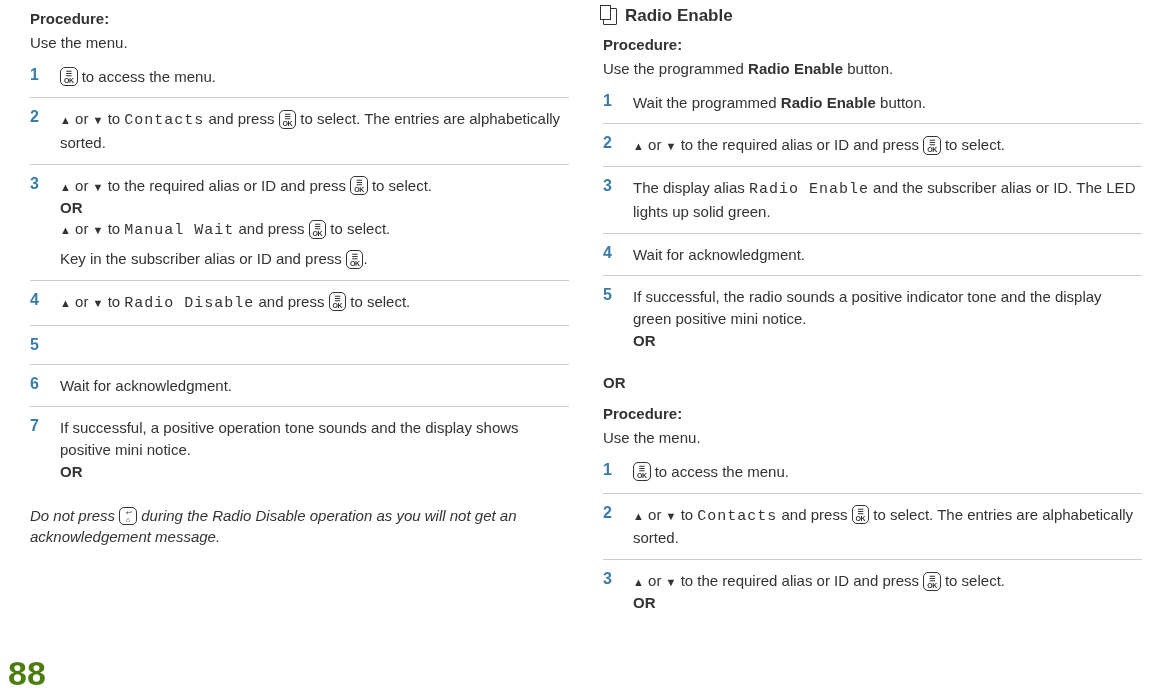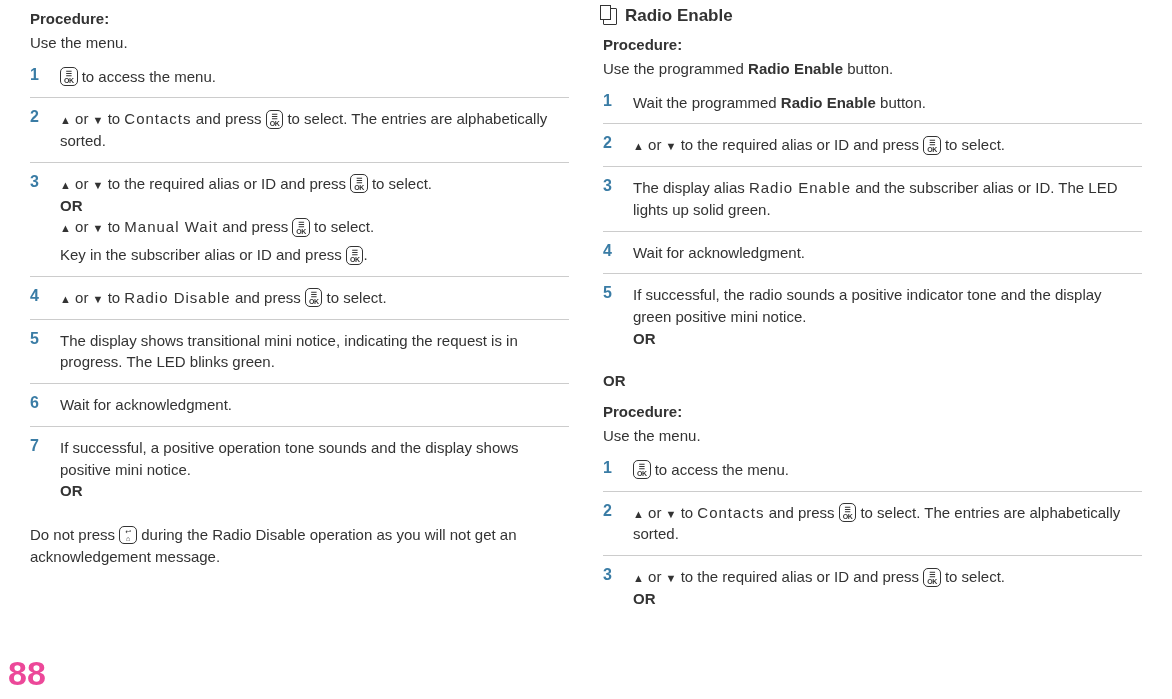--- a/index.html
+++ b/index.html
@@ -26,21 +26,21 @@
     border-bottom: 1px solid #ccc;
   }
   .step:last-child { border-bottom: none; }
   .step-num {
     color: #3a7ca5;
     font-weight: bold;
     flex: 0 0 18px;
     font-size: 16px;
   }
   .step-body { flex: 1; line-height: 1.45; }
-  .mono { font-family: Liberation Sans, sans-serif; letter-spacing: 1px; }
+  .mono { font-family: Liberation Mono, monospace; letter-spacing: 1px; }
   .btn-ok {
     display: inline-block;
     border: 1.5px solid #333;
     border-radius: 5px;
     font-size: 9px;
     line-height: 10px;
     padding: 2px 3px 1px 3px;
     vertical-align: middle;
     font-weight: bold;
     letter-spacing: -0.5px;
@@ -78,28 +78,28 @@
   }
   .doc-icon::after {
     content: "";
     position: absolute;
     width: 9px; height: 13px;
     border: 1.3px solid #333;
     left: -4px; top: -4px;
     background: #fff;
   }
   p { line-height: 1.45; margin: 2px 0;}
-  .italic { }
+  .italic { font-style: italic; }
   .page-num {
     position: absolute;
     left: 8px;
     bottom: 6px;
     font-size: 34px;
     font-weight: bold;
-    color: #ec4899;
+    color: #4d7c0f;
   }
   .or-block { margin: 10px 0; }
 </style>
 </head>
 <body>
 
 <div class="columns">
 
   <div class="col">
     <p><span class="bold">Procedure:</span></p>
@@ -132,21 +132,20 @@
 
     <div class="step">
       <div class="step-num">4</div>
       <div class="step-body">
         <span class="icon-up"></span><span> or </span><span class="icon-down"></span><span> to </span><span class="mono">Radio Disable</span><span> and press </span><span class="btn-ok"></span><span> to select.</span>
       </div>
     </div>
 
     <div class="step">
       <div class="step-num">5</div>
-      <div class="step-body"> The display shows transitional mini notice, indicating the request is in progress. The LED blinks green.</div>
     </div>
 
     <div class="step">
       <div class="step-num">6</div>
       <div class="step-body">Wait for acknowledgment.</div>
     </div>
 
     <div class="step" style="border-bottom:none;">
       <div class="step-num">7</div>
       <div class="step-body">

